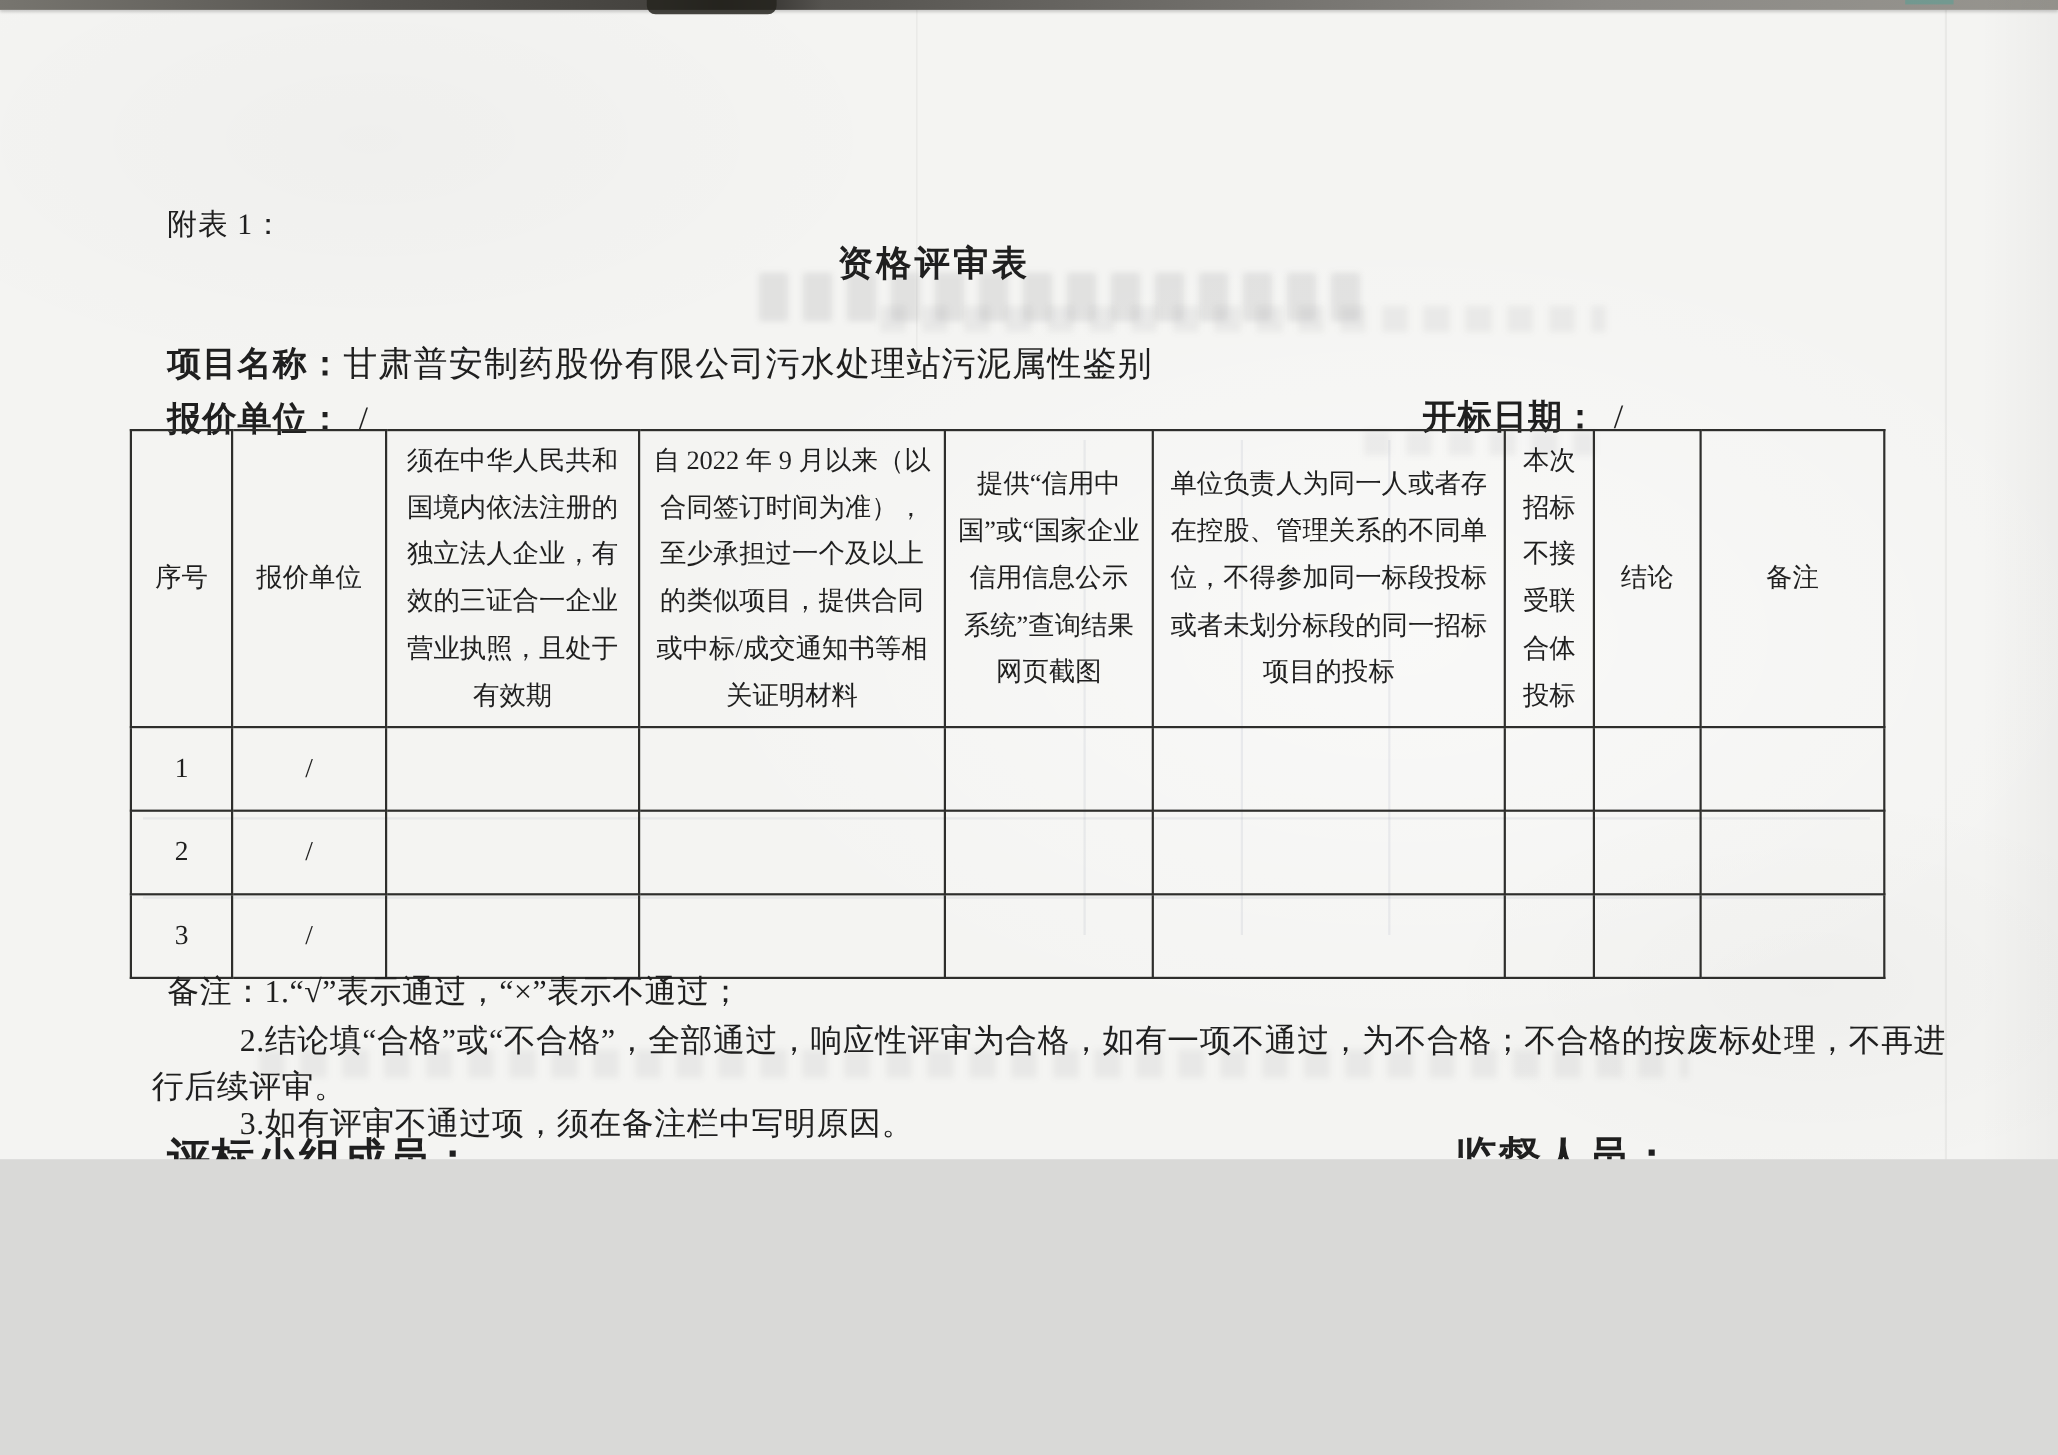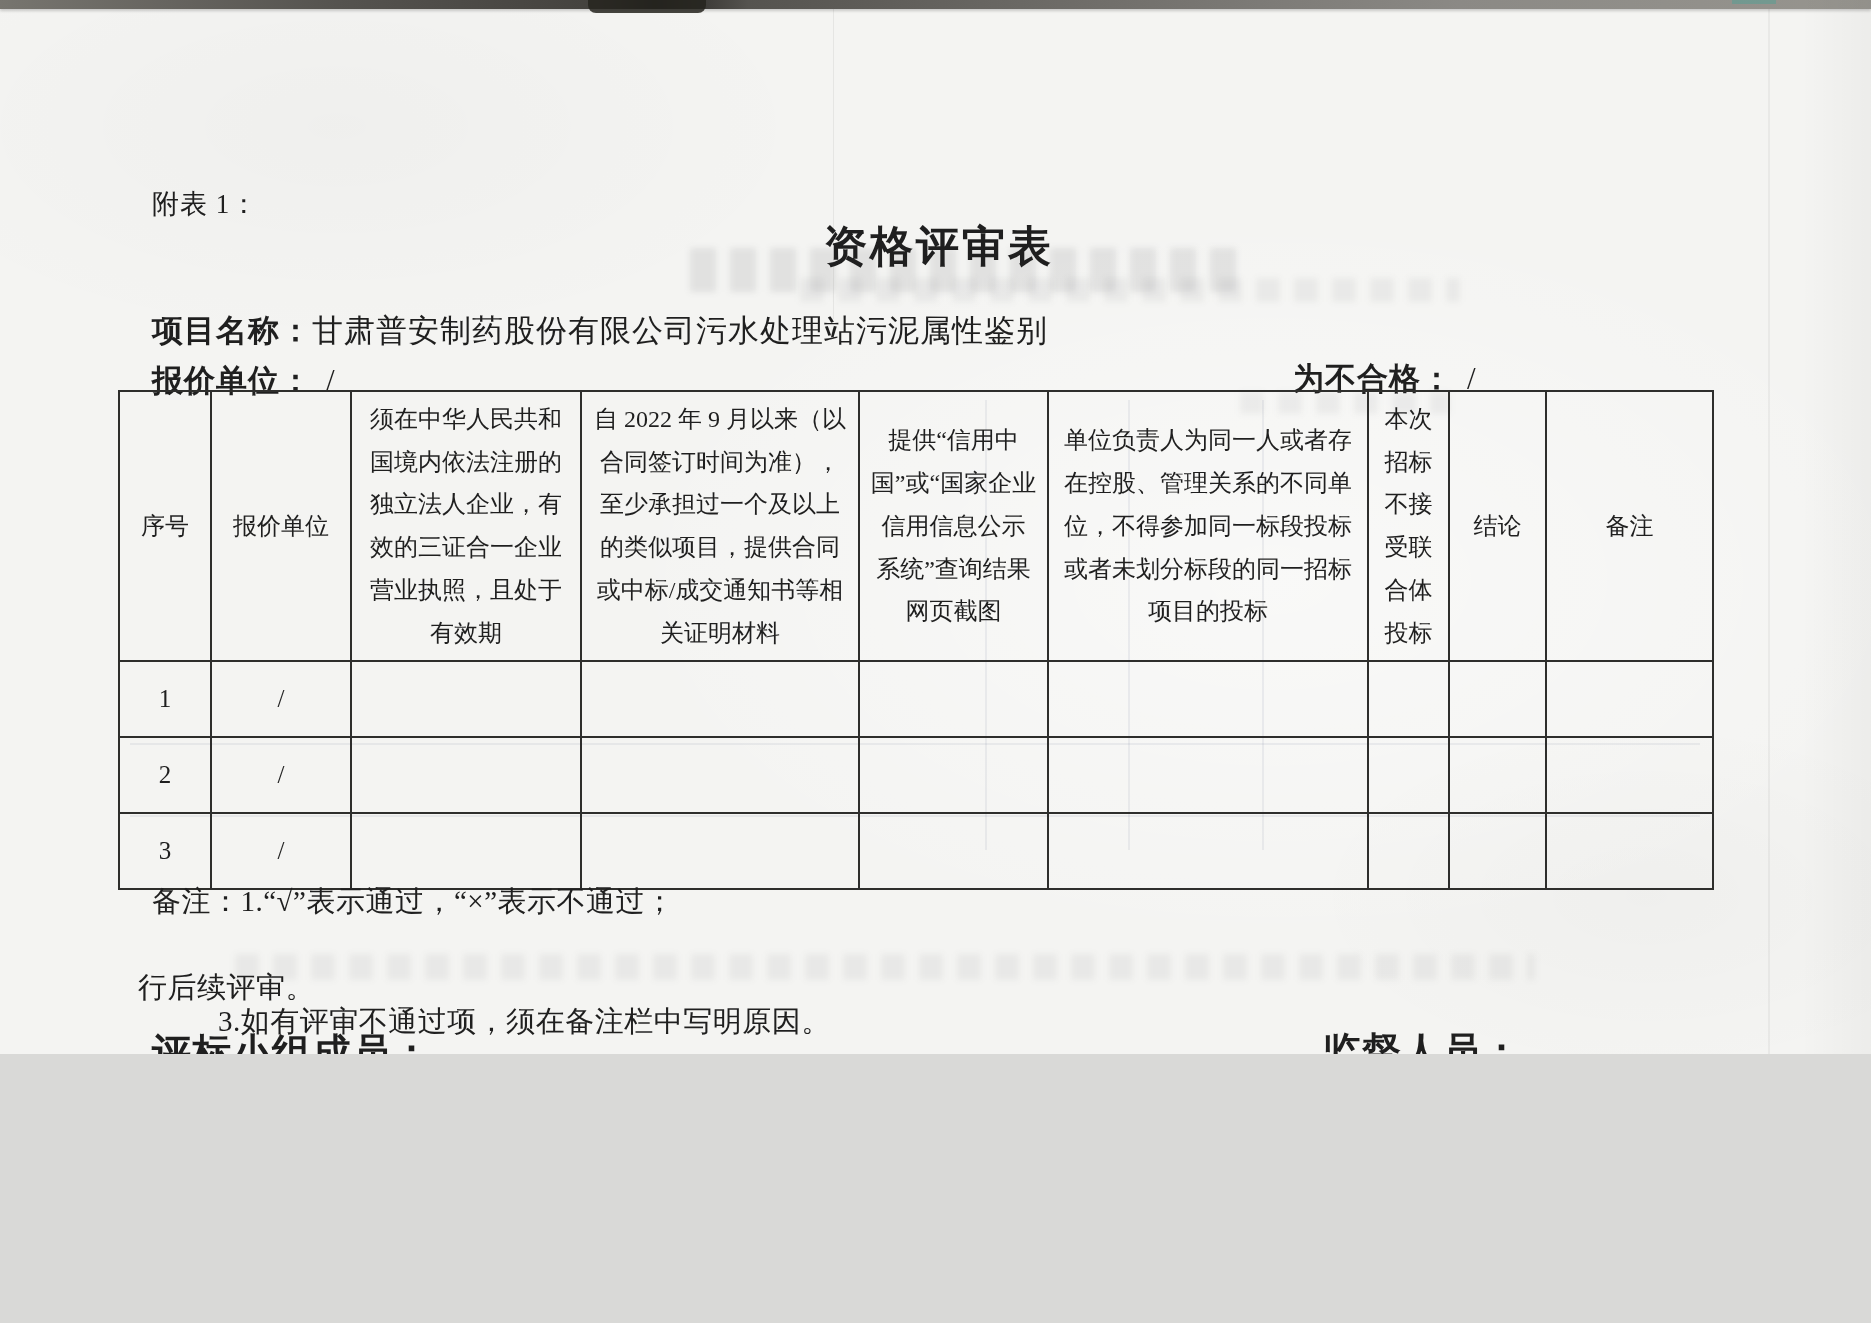--- a/index.html
+++ b/index.html
@@ -32,22 +32,22 @@
 
   
   .ghost{position:absolute;pointer-events:none;filter:blur(3px);
     background:repeating-linear-gradient(90deg, rgba(60,62,70,0.10) 0 26px, transparent 26px 40px);}
   .ghost.light{background:repeating-linear-gradient(90deg, rgba(60,62,70,0.06) 0 24px, transparent 24px 38px);}
   .ghost-grid-v{position:absolute;width:2px;background:rgba(110,120,145,0.10);pointer-events:none;}
   .ghost-grid-h{position:absolute;height:2px;background:rgba(110,120,145,0.10);pointer-events:none;}
   .smudge-bottom{position:absolute;pointer-events:none;background:rgba(90,90,88,0.08);filter:blur(2px);}
 
   .attach-label{position:absolute;left:152px;top:186px;font-size:27px;letter-spacing:1px;}
-  .doc-title{position:absolute;left:684px;top:218px;width:370px;text-align:right;
-    font-size:43px;font-weight:bold;letter-spacing:3px;}
+  .doc-title{position:absolute;left:664px;top:218px;width:370px;text-align:center;
+    font-size:32px;font-weight:bold;letter-spacing:3px;}
   .meta-line{position:absolute;font-size:31px;letter-spacing:1px;white-space:nowrap;}
   .meta-line .lab{font-weight:bold;}
   #project-line{left:152px;top:310px;text-align:right;}
   #location-line{left:152px;top:360px;}
   #date-line{left:1293px;top:358px;}
   .slash-val{display:inline-block;margin-left:14px;font-size:31px;}
 
   
   table.qual{position:absolute;left:118px;top:390px;border-collapse:collapse;table-layout:fixed;}
   table.qual td{border:2px solid #2e2e2c;vertical-align:middle;text-align:center;
@@ -108,21 +108,21 @@
   <div class="attach-label">附表 1：</div>
   <div class="doc-title">资格评审表</div>
 
   <div class="meta-line" id="project-line">
     <span class="lab">项目名称：</span><span>甘肃普安制药股份有限公司污水处理站污泥属性鉴别</span>
   </div>
   <div class="meta-line" id="location-line">
     <span class="lab">报价单位：</span><span class="slash-val">/</span>
   </div>
   <div class="meta-line" id="date-line">
-    <span class="lab">为不合格：</span><span class="slash-val">/</span>
+    <span class="lab">开标日期：</span><span class="slash-val">/</span>
   </div>
 
   <table class="qual">
     <colgroup>
       <col style="width:92px">
         <col style="width:140px">
         <col style="width:230px">
       <col style="width:278px">
         <col style="width:189px">
         <col style="width:320px">
@@ -172,20 +172,21 @@
       <td></td>
       <td></td>
       <td></td>
       <td></td>
       <td></td>
     </tr>
   </tbody>
     </table>
 
   <div class="notes" id="note1">备注：1.“√”表示通过，“×”表示不通过；</div>
+  <div class="notes" id="note2">2.结论填“合格”或“不合格”，全部通过，响应性评审为合格，如有一项不通过，为不合格；不合格的按废标处理，不再进</div>
   <div class="notes" id="note3">行后续评审。</div>
   <div class="notes" id="note4">3.如有评审不通过项，须在备注栏中写明原因。</div>
 
   <div class="sig" id="sig-team">评标小组成员：</div>
   <div class="sig" id="sig-supervisor">监督人员：</div>
 
   <div class="stamp-clip">
     <div class="stamp-ring"></div>
     <div class="stamp-text">有限公司</div>
     <div class="stamp-digits">0099</div>

